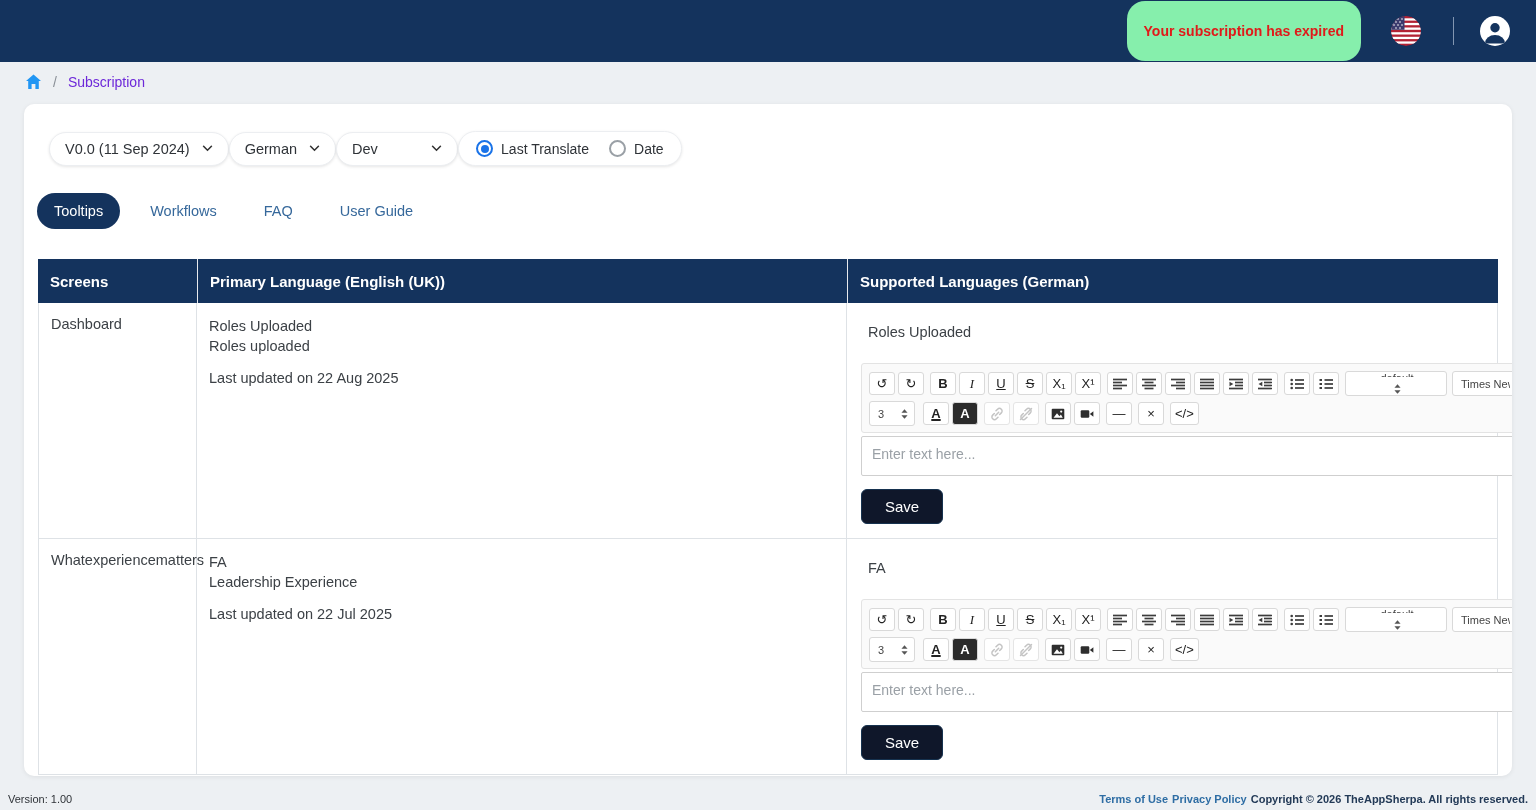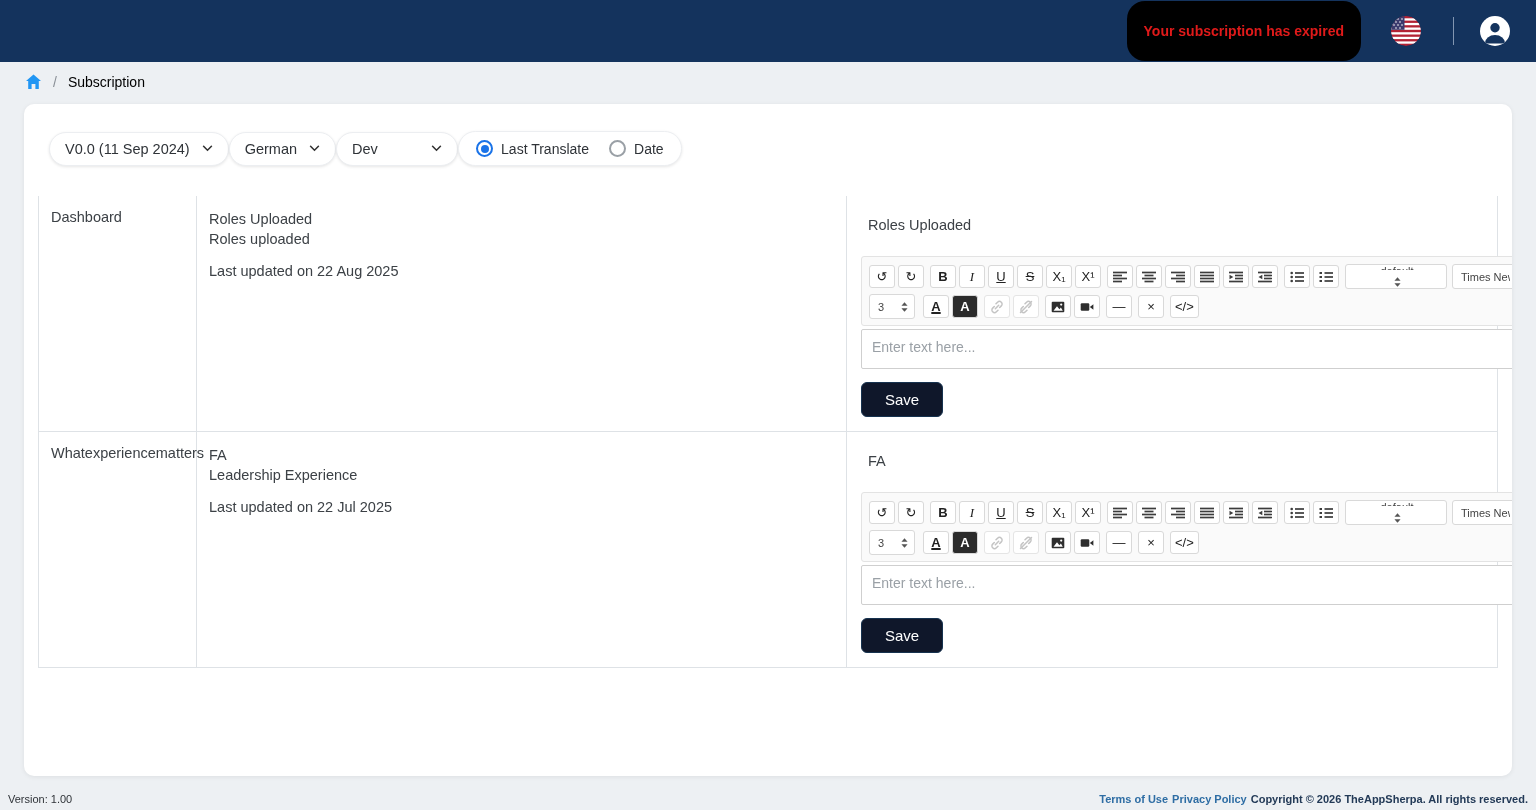--- a/index.html
+++ b/index.html
@@ -10,30 +10,30 @@
     color:#333;
   }
   
   .header {
     height:62px; background:#14335d; display:flex; align-items:center;
     padding:0 26px 0 18px;
   }
   .brand { display:flex; align-items:center; }
   .brand-name { color:#fff; font-weight:bold; font-size:15px; letter-spacing:.2px; margin-left:-2px; }
   .alert-pill {
-    margin-left:auto; background:#000000; color:#e01a1a; font-weight:bold;
+    margin-left:auto; background:#86efac; color:#e01a1a; font-weight:bold;
     font-size:14px; padding:22px 17px; border-radius:18px; border:none; cursor:pointer;
   }
   .flag { width:30px; height:30px; margin-left:30px; border-radius:50%; overflow:hidden; flex:0 0 auto; }
   .hdr-divider { width:1px; height:28px; background:#8296b1; margin:0 26px 0 32px; }
   .avatar { width:30px; height:30px; flex:0 0 auto; cursor:pointer; }
   
   .breadcrumb { display:flex; align-items:center; gap:11px; padding:12px 0 11px 25px; font-size:14px; }
   .crumb-sep { color:#8a8f96; }
-  .crumb-page { color:#000000; }
+  .crumb-page { color:#6d28d9; }
   
   .card {
     margin:3px 24px 0; background:#fff; border-radius:10px;
     box-shadow:0 1px 5px rgba(0,0,0,.07); height:672px; overflow:hidden;
   }
   
   .filter-row { display:flex; align-items:center; padding:27px 0 0 25px; }
   .pill-select {
     display:flex; align-items:center; gap:12px; background:#fff; border:1px solid #eceef1;
     box-shadow:0 1px 3px rgba(0,0,0,.10); border-radius:18px; padding:8px 15px;
@@ -227,22 +227,33 @@
         <span class="radio-dot checked"></span>
         <span>Last Translate</span>
       </label>
       <label class="radio-item">
         <span class="radio-dot"></span>
         <span>Date</span>
       </label>
     </div>
   </div>
 
+  <div class="tabs">
+    <button class="tab active">Tooltips</button>
+    <button class="tab">Workflows</button>
+    <button class="tab">FAQ</button>
+    <button class="tab">User Guide</button>
+  </div>
 
   <div class="tbl">
+    <div class="thead">
+      <div class="th">Screens</div>
+      <div class="th">Primary Language (English (UK))</div>
+      <div class="th">Supported Languages (German)</div>
+    </div>
 
     <div class="tbody">
 
       <div class="trow trow-0">
         <div class="td td-screen">Dashboard</div>
         <div class="td td-primary">
           <div class="pline">Roles Uploaded</div>
           <div class="pline">Roles uploaded</div>
           <div class="updated">Last updated on 22 Aug 2025</div>
         </div>

